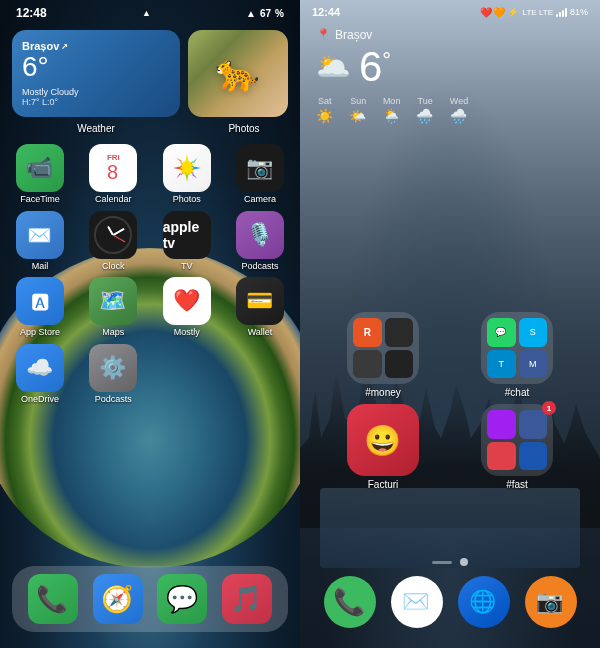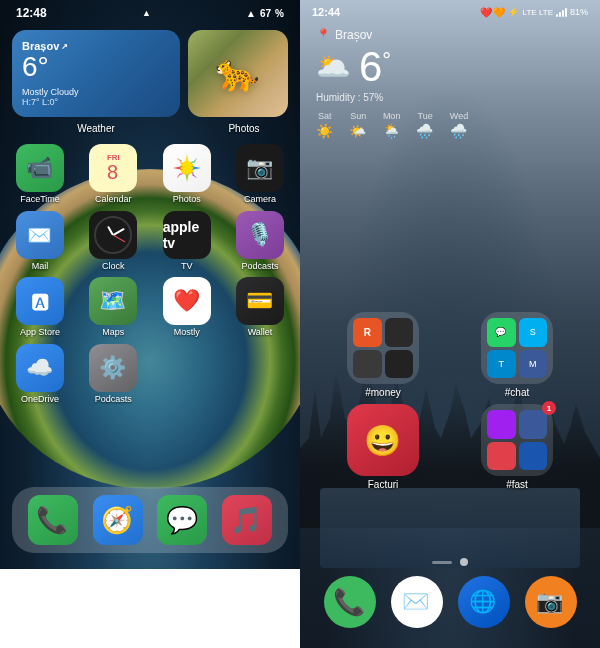--- a/index.html
+++ b/index.html
@@ -7,21 +7,21 @@
       width: 600px;
       height: 648px;
       display: flex;
       font-family: -apple-system, 'SF Pro Display', sans-serif;
       overflow: hidden;
     }
 
     
     .iphone {
       width: 300px;
-      height: 569px;
+      height: 648px;
       background: #000;
       position: relative;
       overflow: hidden;
     }
     .iphone-bg {
       position: absolute;
       inset: 0;
       background: radial-gradient(ellipse at 50% 80%, #3a6e8a 0%, #1a3e5a 30%, #0d1f30 60%, #050d15 100%);
     }
     .iphone-bg-earth {
@@ -151,21 +151,21 @@
       font-size: 9px;
       color: white;
       text-align: center;
       text-shadow: 0 1px 2px rgba(0,0,0,0.9);
       line-height: 1.2;
     }
 
     
     .app-facetime { background: linear-gradient(145deg, #3dba60 0%, #2a9a48 100%); }
     .app-calendar {
-      background: #fef9c3;
+      background: #ffffff;
       display: flex;
       flex-direction: column;
       align-items: center;
       justify-content: center;
       font-size: 10px;
     }
     .app-photos { background: linear-gradient(145deg, #fff 0%, #f0f0f0 100%); }
     .app-camera { background: #1a1a1a; }
     .app-mail { background: linear-gradient(145deg, #4a90e0 0%, #3070c0 100%); }
     .app-clock { background: #1a1a1a; }
@@ -702,21 +702,20 @@
       <span>📍</span>
       <span>Brașov</span>
     </div>
     <div style="display:flex;align-items:center;gap:8px;margin-top:2px;">
       <span style="font-size:28px;">🌥️</span>
       <div class="aw-temp">
         <span>6</span>
         <span class="aw-temp-unit">°</span>
       </div>
     </div>
-    <div class="aw-details">Humidity : 57%</div>
     <div class="aw-forecast">
       <div class="aw-day">
         <span class="aw-day-name">Sat</span>
         <span class="aw-day-icon">☀️</span>
       </div>
       <div class="aw-day">
         <span class="aw-day-name">Sun</span>
         <span class="aw-day-icon">🌤️</span>
       </div>
       <div class="aw-day">

